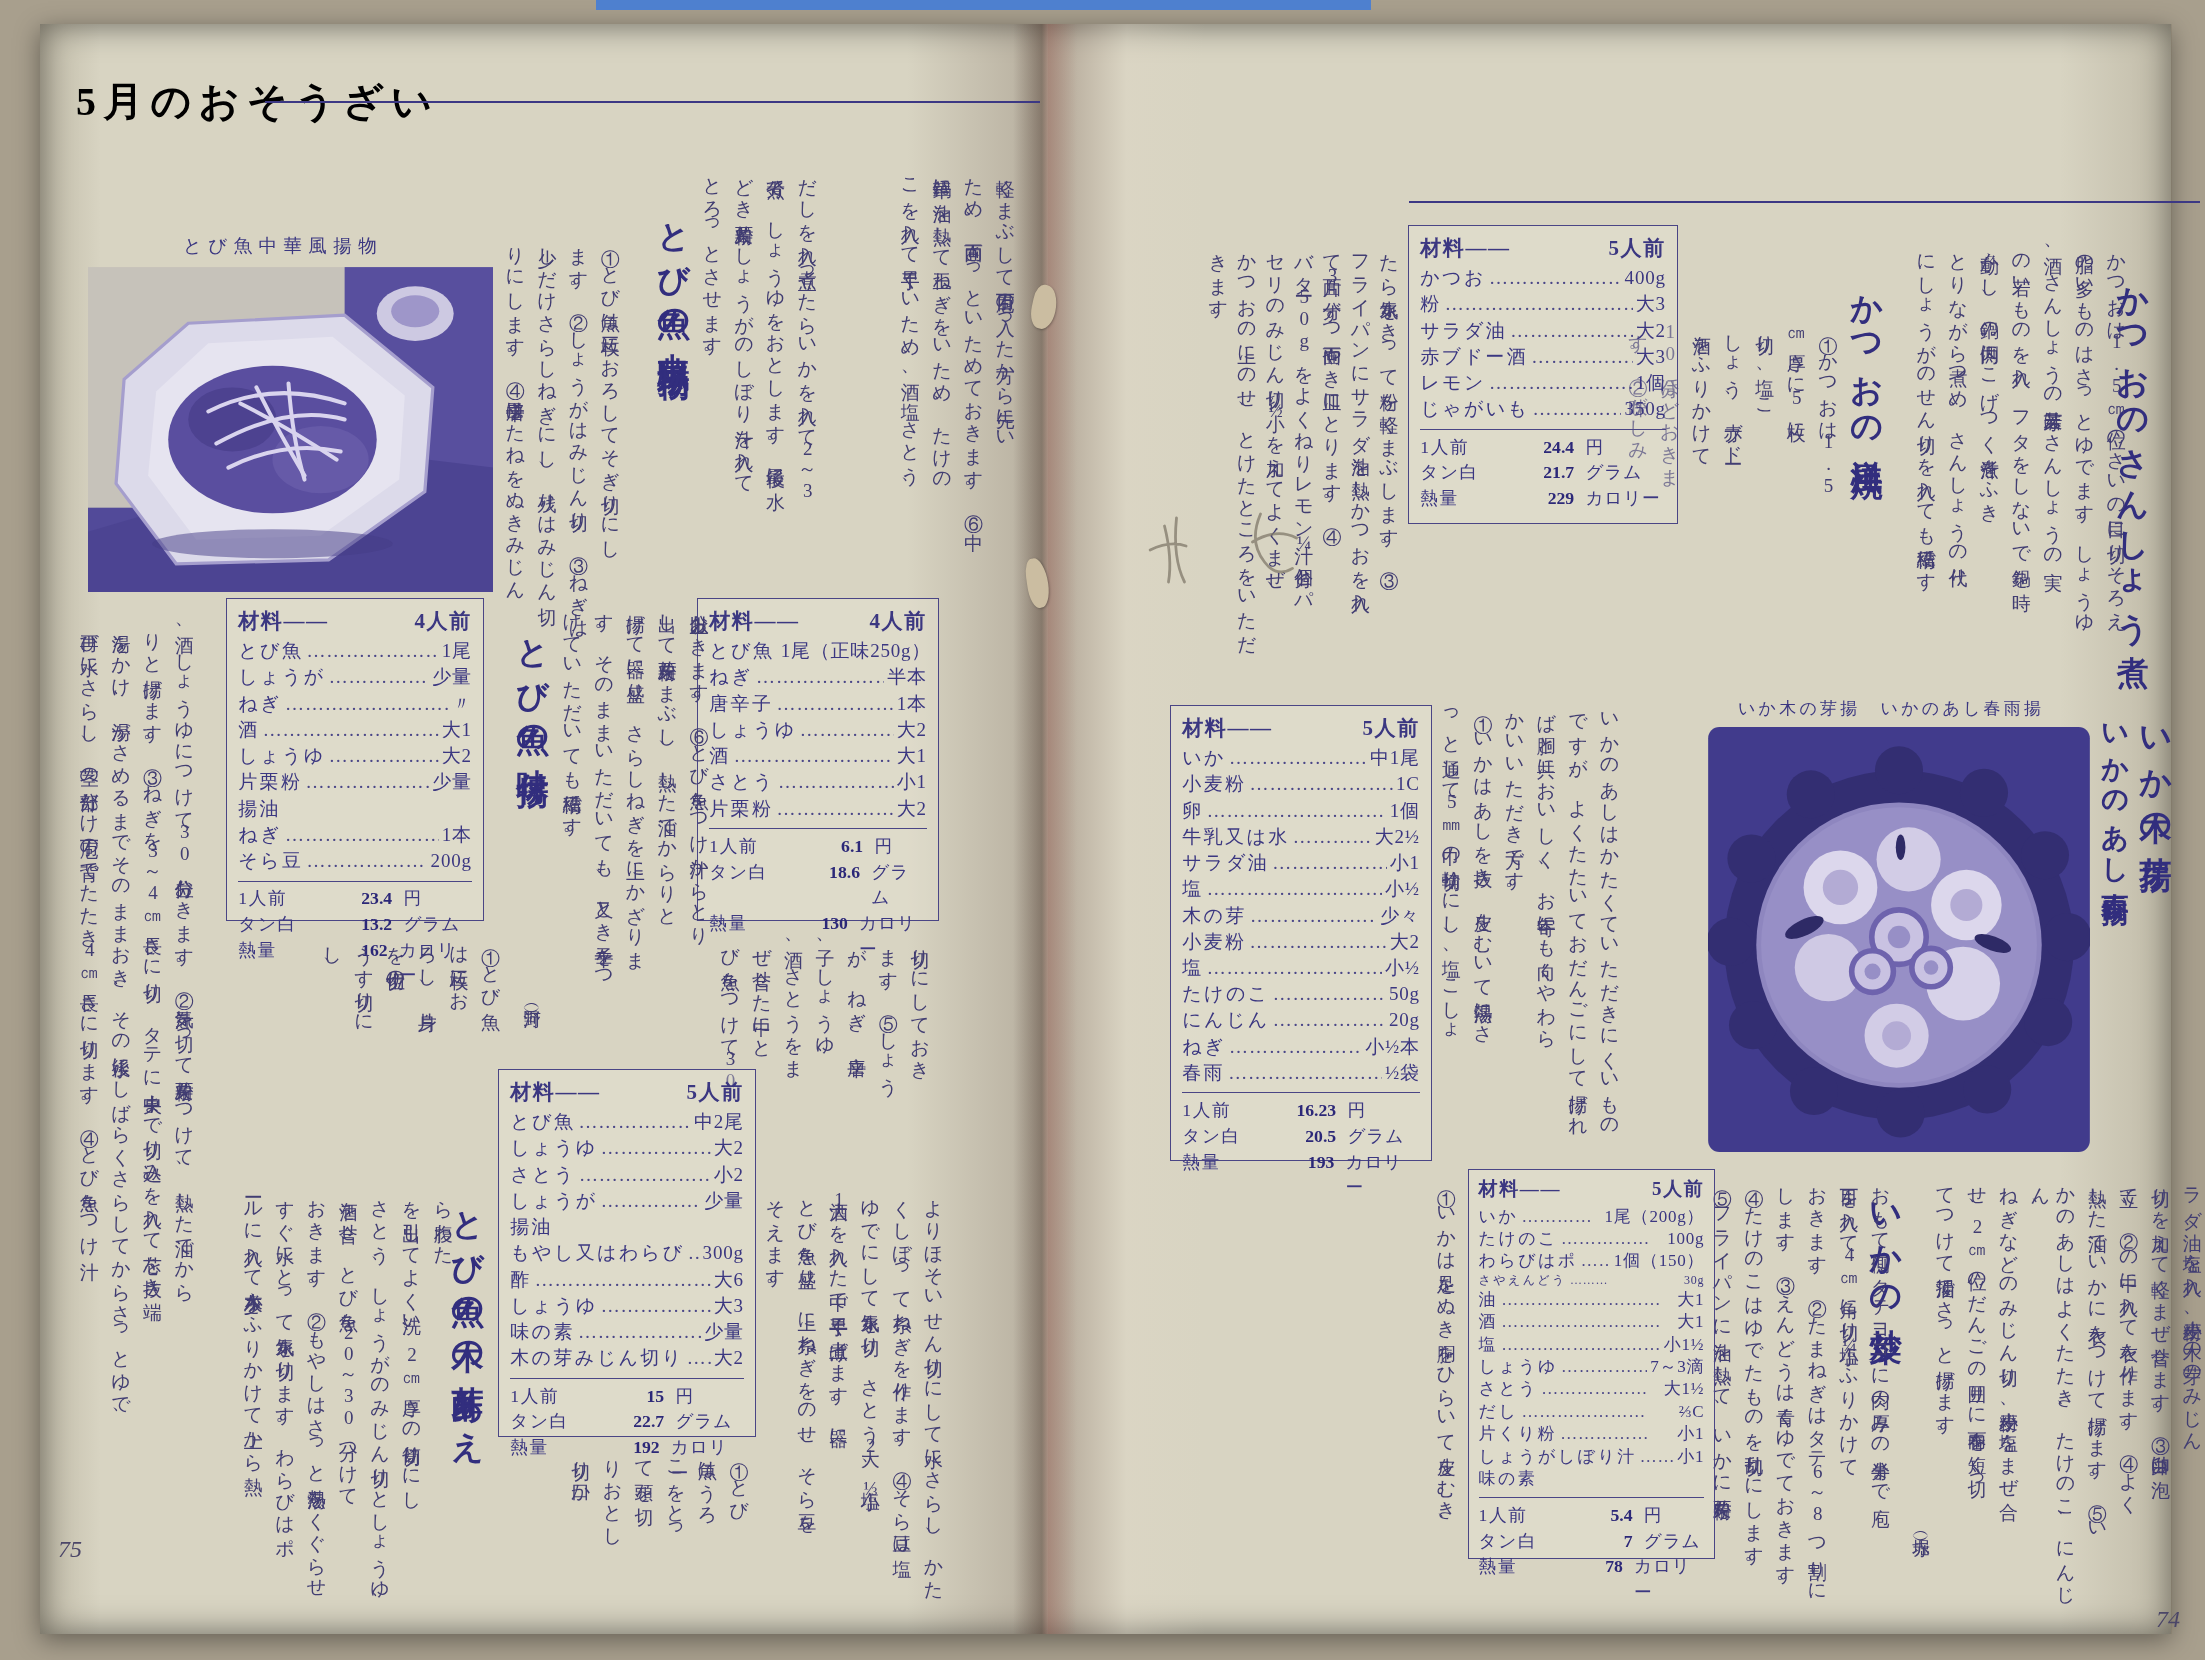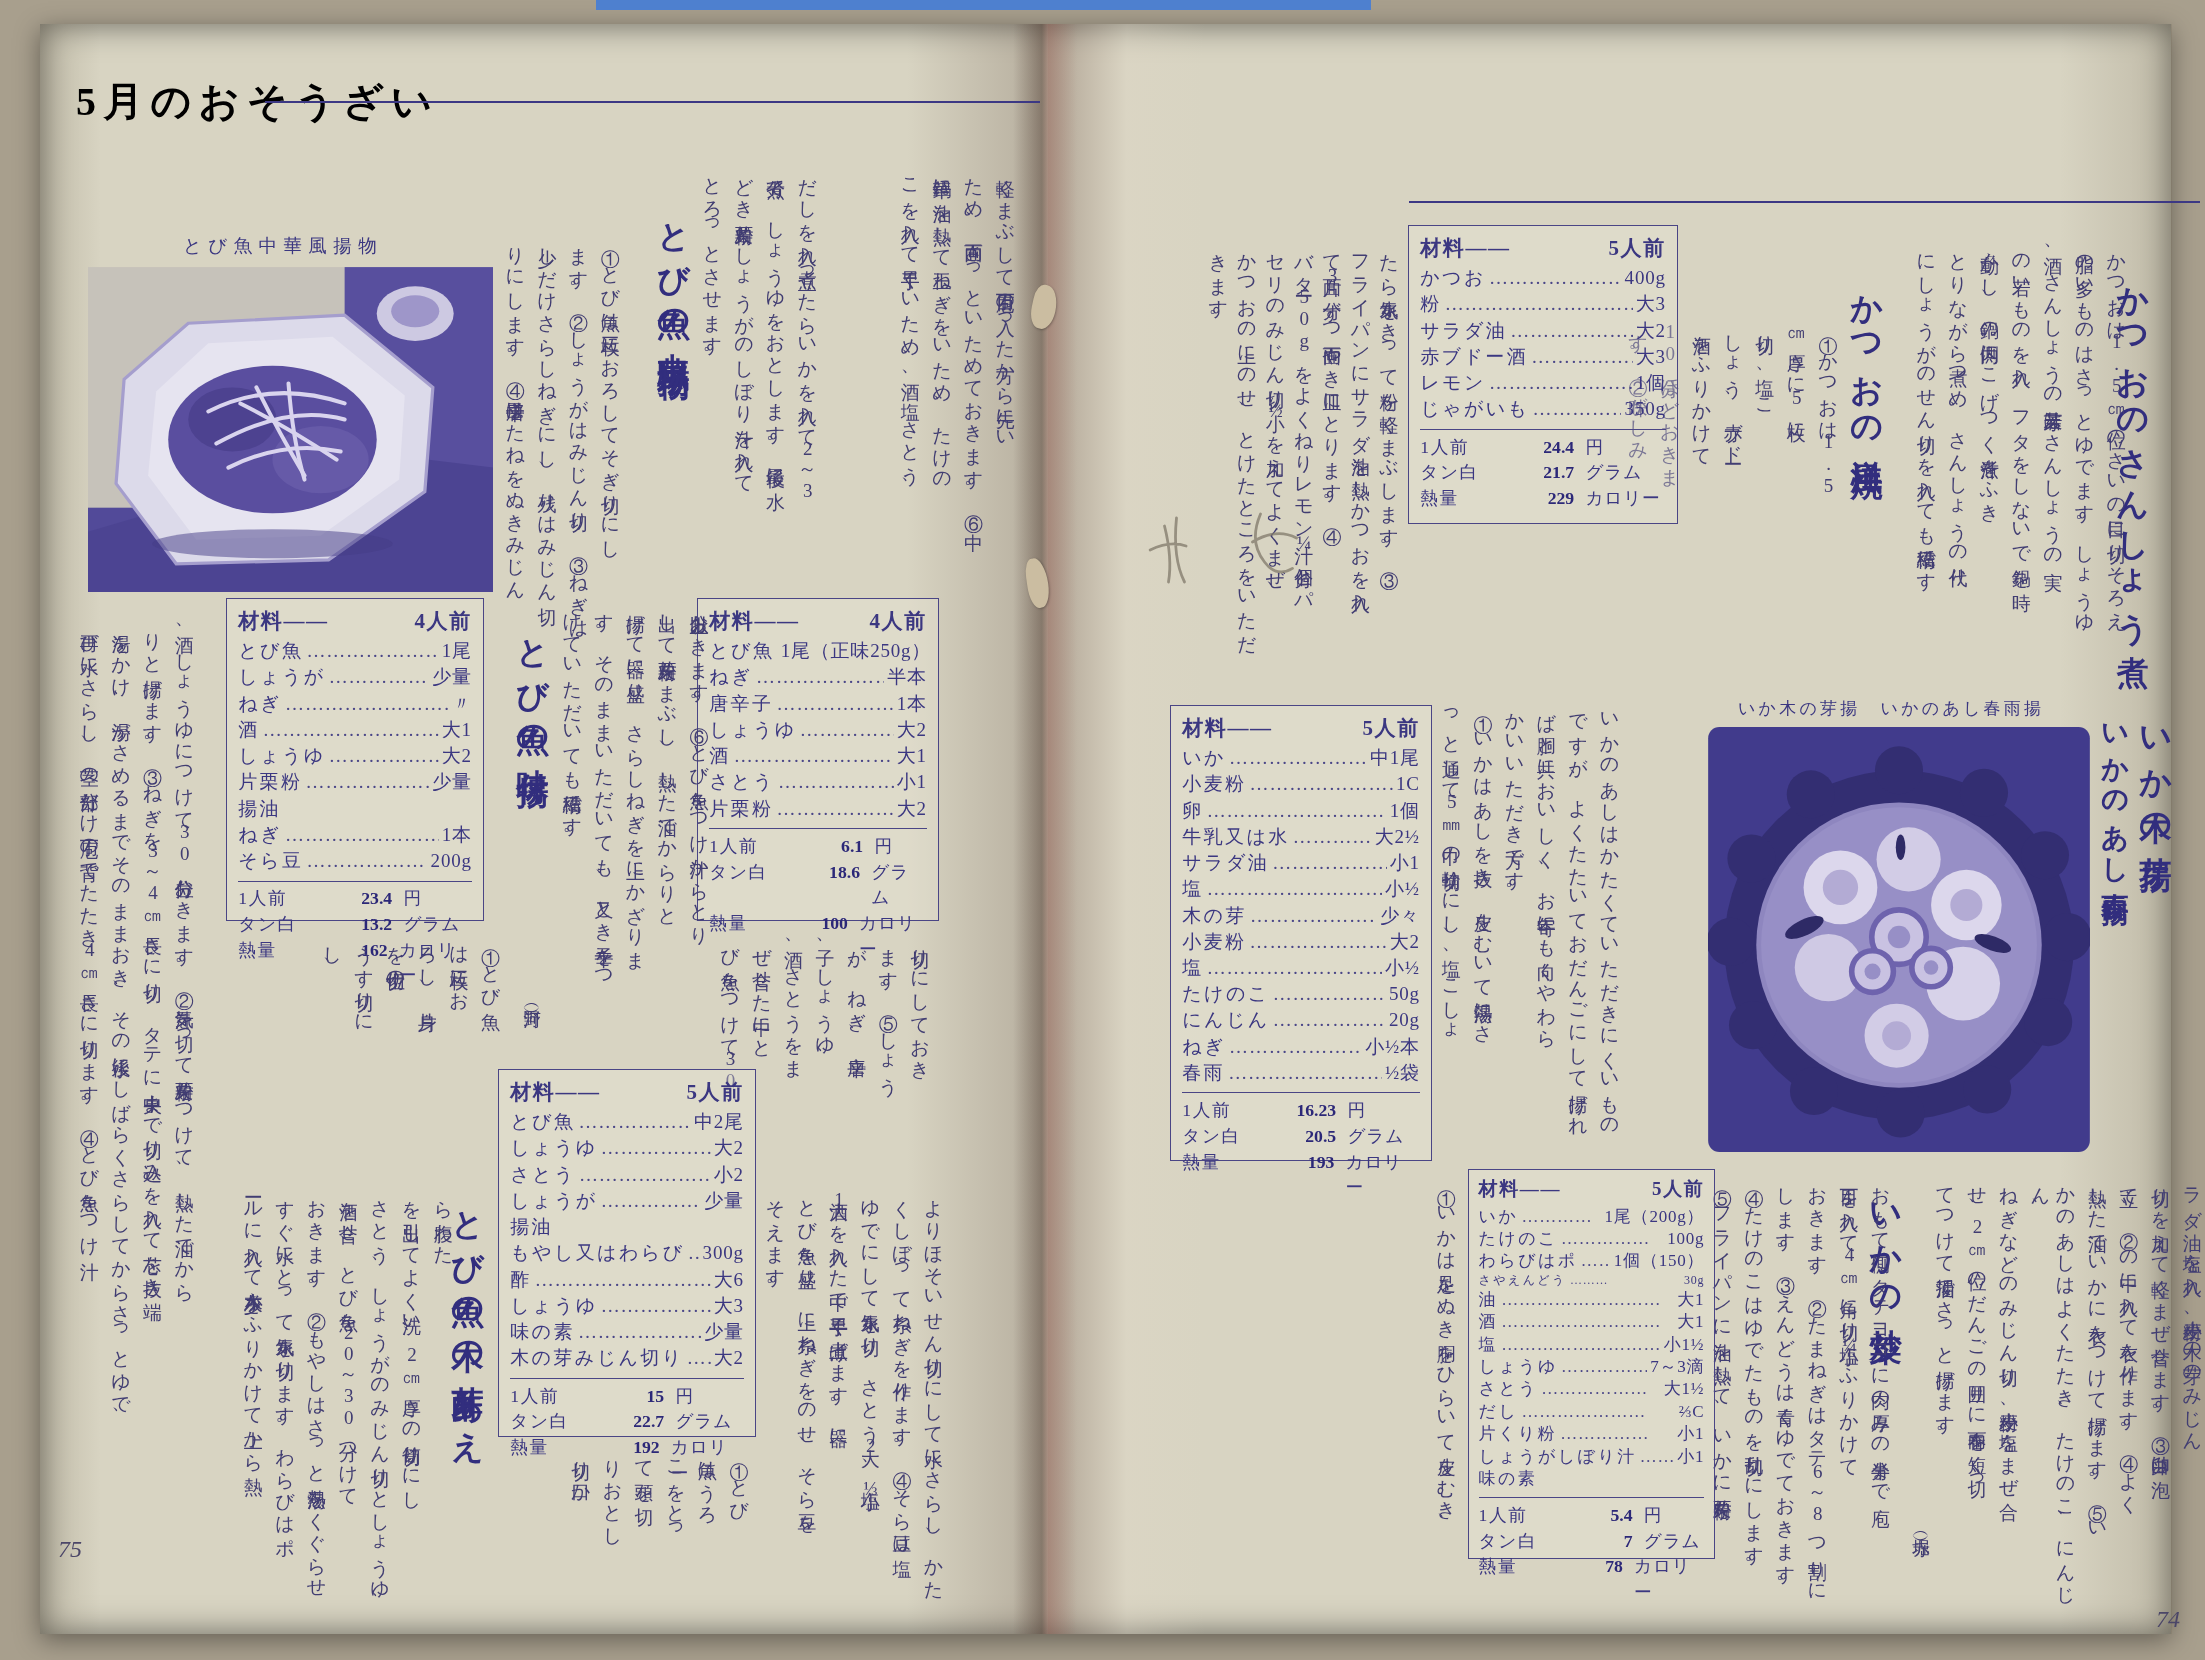--- a/index.html
+++ b/index.html
@@ -146,21 +146,21 @@
           <span class="num">6.1</span>
           <span class="un">円</span>
         </div>
         <div class="stat">
           <span class="lb">タン白</span>
           <span class="num">18.6</span>
           <span class="un">グラム</span>
         </div>
         <div class="stat">
           <span class="lb">熱量</span>
-          <span class="num">100</span>
+          <span class="num">130</span>
           <span class="un">カロリー</span>
         </div>
       </div>
   </div>
   <div class="vg" style="left:718px;top:935px;height:241px;width:215px;">
     <div style="display:contents"><span class="vc">切りにしておき</span><span class="vc">ます。⑤しょう</span><span class="vc">が、ねぎ、唐辛</span><span class="vc">子、しょうゆ、</span><span class="vc">酒、さとうをま</span><span class="vc">ぜ合せた中にと</span><span class="vc">び魚をつけて30</span></div>
   </div>
   <div class="vg" style="left:560px;top:600px;height:578px;">
     <div style="display:contents"><span class="vc">分以上おきます。⑥とび魚をつけ汁からとり</span><span class="vc">出して片栗粉をまぶし、熱した油でからりと</span><span class="vc">揚げて器に盛り、さらしねぎを上にかざりま</span><span class="vc">す。そのままいただいても、又とき辛子をつ</span><span class="vc">けていただいても結構です。</span></div>
   </div>

